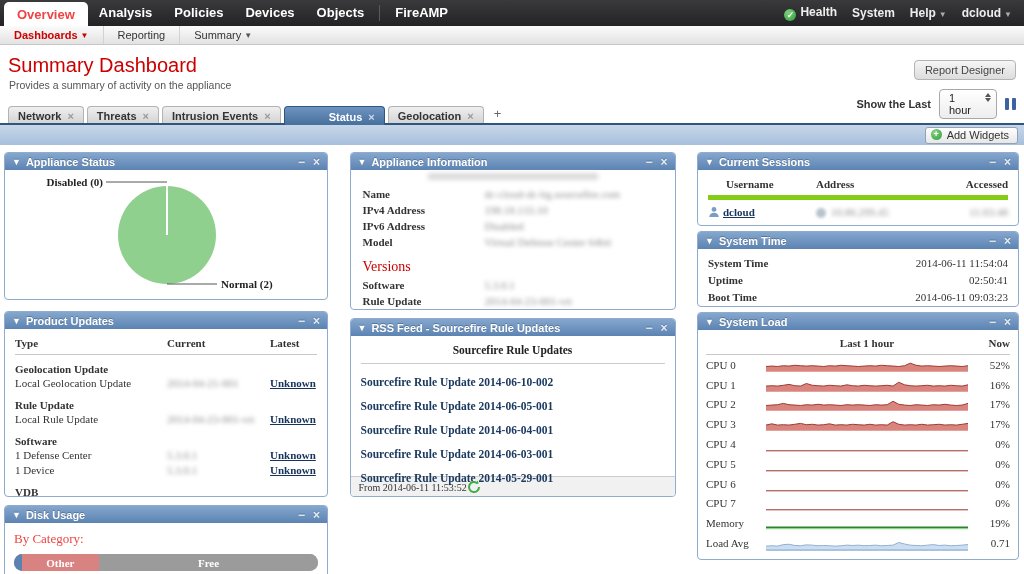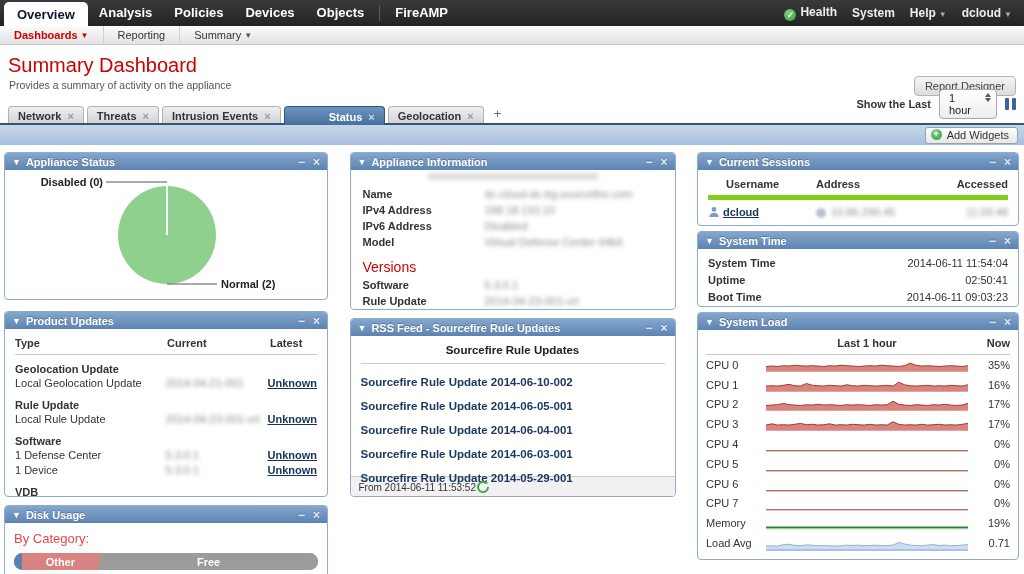--- a/index.html
+++ b/index.html
@@ -2,37 +2,37 @@
 <html><head>
 <meta charset="utf-8">
 <style>
   * { margin:0; padding:0; box-sizing:border-box; }
   body { font-family:"Liberation Sans", sans-serif; background:#fff; }
   #screen { width:1024px; height:574px; position:relative; overflow:hidden; background:#fff; }
 
   
   .topnav { height:26px; background:linear-gradient(#3a393b,#232224); display:flex; justify-content:space-between; align-items:flex-end; }
   .tn-left { display:flex; align-items:flex-end; height:100%; padding-left:4px; }
-  .tn-tab { background:#fff; color:#0f172a; font-weight:bold; font-size:13px; padding:5px 13px 4px; border-radius:5px 5px 0 0; margin-top:3px; }
+  .tn-tab { background:#fff; color:#ef4444; font-weight:bold; font-size:13px; padding:5px 13px 4px; border-radius:5px 5px 0 0; margin-top:3px; }
   .tn-item { color:#fff; font-weight:bold; font-size:13px; padding:5px 11px 6px; cursor:pointer; }
   .tn-sep { width:1px; height:16px; background:#5a595b; margin:0 4px 5px; }
   .tn-right { display:flex; align-items:center; gap:15px; padding:0 12px 0 0; height:100%; color:#eee; font-size:12px; font-weight:bold; }
   .health-ic { width:12px; height:12px; border-radius:50%; background:radial-gradient(circle at 35% 30%, #7ed07e, #2e9e3a); color:#fff; font-size:9px; line-height:12px; text-align:center; display:inline-block; margin-right:4px; vertical-align:-2px; }
   .caret { font-size:8px; color:#aaa; margin-left:3px; }
 
   
   .subnav { height:19px; background:linear-gradient(#fbfbfb,#e2e2e2); border-bottom:1px solid #c6c6c6; display:flex; align-items:center; font-size:11px; }
   .sn-item { padding:0 14px; color:#333; font-weight:bold; height:100%; display:flex; align-items:center; border-right:1px solid #d2d2d2; cursor:pointer; }
   .sn-item.active { color:#c00; }
   .sn-item .caret { color:#c00; }
   .sn-item.plain .caret { color:#555; }
 
   
   .content { position:relative; }
-  .report-designer { position:absolute; top:22px; right:8px; font-size:11px; color:#444; background:linear-gradient(#f6f6f6,#dcdcdc); border:1px solid #b3b3b3; border-radius:4px; padding:3px 10px; cursor:pointer; }
+  .report-designer { position:absolute; top:6px; right:8px; font-size:11px; color:#444; background:linear-gradient(#f6f6f6,#dcdcdc); border:1px solid #b3b3b3; border-radius:4px; padding:3px 10px; cursor:pointer; }
   .page-title { color:#c00; font-size:20px; margin:9px 0 0 8px; }
   .page-sub { color:#555; font-size:10.5px; margin:2px 0 0 9px; }
 
   
   .tabstrip { display:flex; align-items:flex-end; padding-left:8px; margin-top:13px; position:relative; height:19px; }
   .dtab { background:linear-gradient(#efefef,#d4d4d4); border:1px solid #b3b3b3; border-bottom:none; border-radius:4px 4px 0 0; font-size:11px; font-weight:bold; color:#333; padding:3px 9px 2px; margin-right:3px; display:flex; align-items:center; gap:6px; cursor:pointer; height:17px; }
   .dtab .x { color:#999; font-size:11px; font-weight:bold; }
   .dtab.active { background:linear-gradient(#6e93c1,#47709c); color:#fff; border-color:#31567e; position:relative; z-index:2; height:19px; margin-bottom:-2px;padding-left:44px; }
   .dtab.active .x { color:#cfdbea; }
   .plus-tab { font-size:13px; color:#666; padding:0 7px 2px; cursor:pointer; }
@@ -53,21 +53,21 @@
 
   
   .cols { display:flex; justify-content:space-between; padding:7px 5px 0 4px; align-items:flex-start; }
   .col { display:flex; flex-direction:column; }
   .col1 { width:324px; } .col2 { width:326px; } .col3 { width:322px; }
   .widget { border:1px solid #8fabcd; border-radius:4px; background:#fff; overflow:hidden; width:100%; }
   .w-head { height:17px; background:linear-gradient(#85a7ce,#5c83b2); color:#fff; font-size:11px; font-weight:bold; display:flex; align-items:center; padding:0 7px; text-shadow:0 -1px 0 rgba(0,0,0,.25); cursor:pointer; }
   .w-chev { font-size:9px; margin-right:5px; }
   .w-title { flex:1; }
   .w-min, .w-close { font-size:12px; font-weight:bold; color:#e6edf6; margin-left:8px; cursor:pointer; line-height:1; }
-  .w-body { position:relative; font-size:11px; color:#333; }
+  .w-body { position:relative; font-size:11px; color:#333;font-family:Liberation Serif, serif; }
   .blur { filter:blur(2px); color:#8c8c8c; }
 
   
   .pie-label { font-size:11px; font-weight:bold; fill:#222; }
 
   
   .pu-body { padding:5px 10px 0; }
   .pu-head { display:flex; font-weight:bold; border-bottom:1px solid #c9c9c9; padding:3px 0 5px; }
   .pu-c1 { width:152px; } .pu-c2 { width:103px; } .pu-c3 { flex:1; }
   .pu-group { font-weight:bold; margin-top:7px; line-height:14px; }
@@ -424,21 +424,21 @@
               <span class="sl-ch-label"></span>
               <span class="sl-ch-mid">Last 1 hour</span>
               <span class="sl-ch-now">Now</span>
             </div>
             <div class="sl-row">
                 <span class="sl-label">CPU 0</span>
                 <svg class="spark" viewBox="0 0 100 18" preserveAspectRatio="none">
                   <path d="M0,16.5 L0.0,10.7 L2.9,10.2 L5.7,10.7 L8.6,9.8 L11.4,10.2 L14.3,9.3 L17.1,9.8 L20.0,10.2 L22.9,9.8 L25.7,10.2 L28.6,10.7 L31.4,9.8 L34.3,10.2 L37.1,9.3 L40.0,9.8 L42.9,10.2 L45.7,10.7 L48.6,10.2 L51.4,9.8 L54.3,10.2 L57.1,9.3 L60.0,9.8 L62.9,10.2 L65.7,10.7 L68.6,9.8 L71.4,6.9 L74.3,9.3 L77.1,10.2 L80.0,9.8 L82.9,10.2 L85.7,10.7 L88.6,10.2 L91.4,9.8 L94.3,10.2 L97.1,10.7 L100.0,9.8 L100,16.5 Z" fill="#d9847d"></path>
                   <polyline points="0.0,10.7 2.9,10.2 5.7,10.7 8.6,9.8 11.4,10.2 14.3,9.3 17.1,9.8 20.0,10.2 22.9,9.8 25.7,10.2 28.6,10.7 31.4,9.8 34.3,10.2 37.1,9.3 40.0,9.8 42.9,10.2 45.7,10.7 48.6,10.2 51.4,9.8 54.3,10.2 57.1,9.3 60.0,9.8 62.9,10.2 65.7,10.7 68.6,9.8 71.4,6.9 74.3,9.3 77.1,10.2 80.0,9.8 82.9,10.2 85.7,10.7 88.6,10.2 91.4,9.8 94.3,10.2 97.1,10.7 100.0,9.8" fill="none" stroke="#9e3b33" stroke-width="1" vector-effect="non-scaling-stroke"></polyline>
                 </svg>
-                <span class="sl-now">35%</span>
+                <span class="sl-now">52%</span>
               </div>
             <div class="sl-row">
                 <span class="sl-label">CPU 1</span>
                 <svg class="spark" viewBox="0 0 100 18" preserveAspectRatio="none">
                   <path d="M0,16.5 L0.0,10.2 L2.9,9.8 L5.7,10.2 L8.6,9.3 L11.4,8.3 L14.3,9.8 L17.1,10.2 L20.0,7.3 L22.9,9.3 L25.7,9.8 L28.6,10.2 L31.4,9.3 L34.3,9.8 L37.1,10.2 L40.0,8.8 L42.9,9.8 L45.7,10.2 L48.6,9.3 L51.4,9.8 L54.3,10.2 L57.1,9.8 L60.0,9.3 L62.9,10.2 L65.7,5.9 L68.6,8.8 L71.4,9.8 L74.3,10.2 L77.1,9.8 L80.0,9.3 L82.9,10.2 L85.7,9.8 L88.6,10.2 L91.4,9.3 L94.3,9.8 L97.1,10.2 L100.0,8.8 L100,16.5 Z" fill="#d9847d"></path>
                   <polyline points="0.0,10.2 2.9,9.8 5.7,10.2 8.6,9.3 11.4,8.3 14.3,9.8 17.1,10.2 20.0,7.3 22.9,9.3 25.7,9.8 28.6,10.2 31.4,9.3 34.3,9.8 37.1,10.2 40.0,8.8 42.9,9.8 45.7,10.2 48.6,9.3 51.4,9.8 54.3,10.2 57.1,9.8 60.0,9.3 62.9,10.2 65.7,5.9 68.6,8.8 71.4,9.8 74.3,10.2 77.1,9.8 80.0,9.3 82.9,10.2 85.7,9.8 88.6,10.2 91.4,9.3 94.3,9.8 97.1,10.2 100.0,8.8" fill="none" stroke="#9e3b33" stroke-width="1" vector-effect="non-scaling-stroke"></polyline>
                 </svg>
                 <span class="sl-now">16%</span>
               </div>
             <div class="sl-row">

